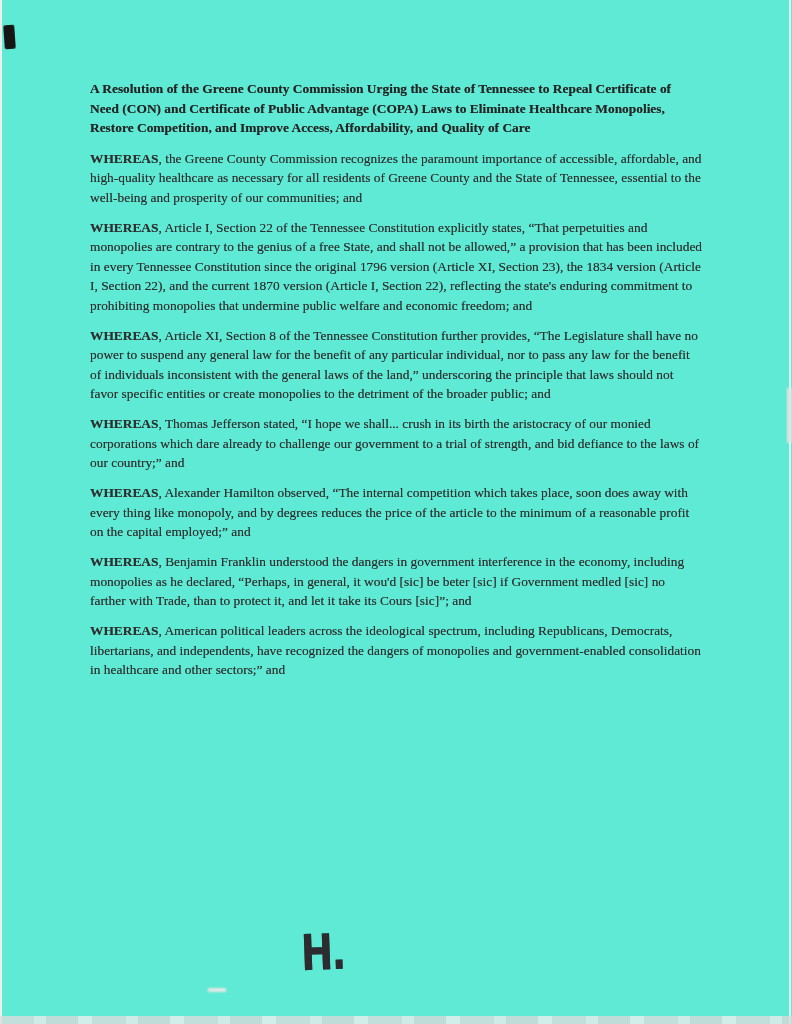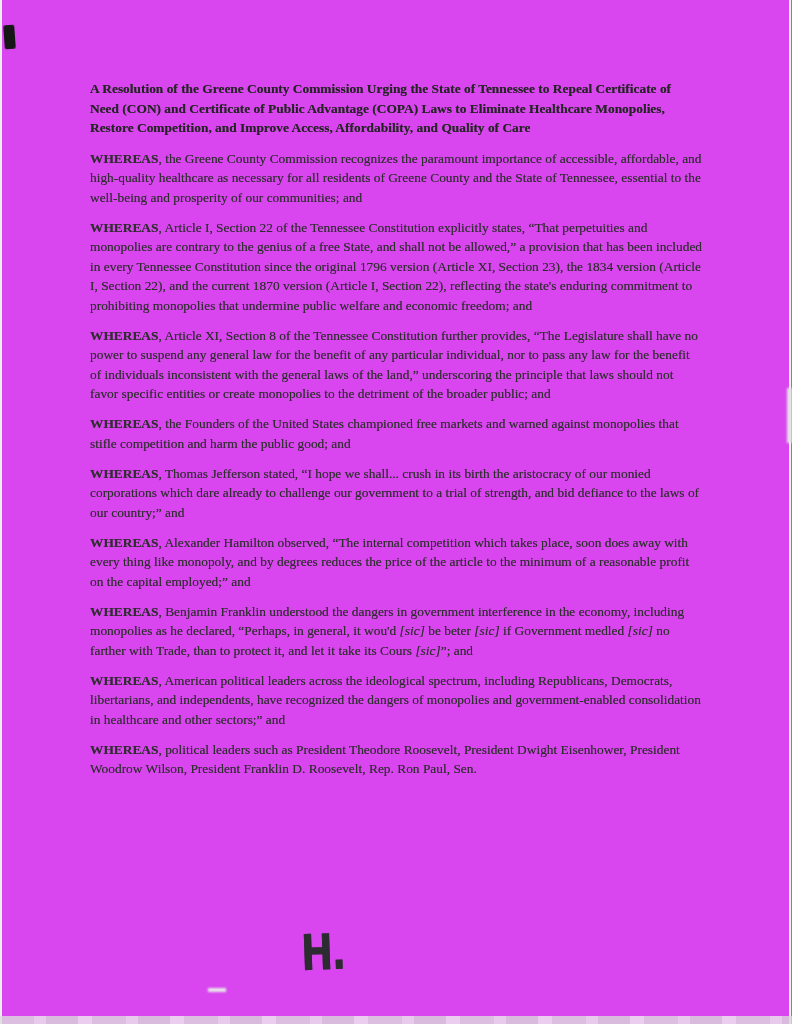--- a/index.html
+++ b/index.html
@@ -5,21 +5,21 @@
   html, body { margin: 0; padding: 0; }
   body {
     width: 792px; height: 1024px;
     background: #ffffff;
     font-family: "Liberation Serif", serif;
     position: relative;
     overflow: hidden;
   }
   .page {
     position: absolute; inset: 0;
-    background: #d946ef;
+    background: #5eead4;
     overflow: hidden;
     padding-left: 20px;
   }
   
   .corner-mark {
     position: absolute; left: 4px; top: 25px;
     width: 11px; height: 24px;
     background: #161616;
     border-radius: 2px;
     transform: rotate(-4deg);
@@ -60,21 +60,21 @@
     text-shadow: 0 0 0.5px rgba(45,45,45,0.55);
   }
   .title {
     font-size: 13.4px;
     font-weight: bold;
     color: #242424;
     margin: 0 0 11px 0;
   }
   p.para { margin: 0 0 10.5px 0; }
   .b { font-weight: bold; margin-top: 8px; }
-  .i { font-style: italic; }
+  .i { }
   
   .hand {
     position: absolute; left: 299px; top: 928px;
     font-family: "DejaVu Sans", sans-serif;
     font-size: 42px;
     font-weight: bold;
     color: #2b2b30;
     transform: rotate(-2deg) scaleY(1.18) scaleX(0.92);
     letter-spacing: -2px;
     text-shadow: 0 0 0.6px rgba(35,35,40,0.7);
@@ -91,24 +91,22 @@
   <div class="right-smudge"></div>
   <div class="mid-smudge"></div>
   <div class="bottom-band"></div>
 
   <div class="content">
     <h1 class="title">A Resolution of the Greene County Commission Urging the State of Tennessee to Repeal Certificate of Need (CON) and Certificate of Public Advantage (COPA) Laws to Eliminate Healthcare Monopolies, Restore Competition, and Improve Access, Affordability, and Quality of Care</h1>
     <div>
         <p class="para"><span class="b">WHEREAS</span><span class="">, the Greene County Commission recognizes the paramount importance of accessible, affordable, and high-quality healthcare as necessary for all residents of Greene County and the State of Tennessee, essential to the well-being and prosperity of our communities; and</span></p>
         <p class="para"><span class="b">WHEREAS</span><span class="">, Article I, Section 22 of the Tennessee Constitution explicitly states, “That perpetuities and monopolies are contrary to the genius of a free State, and shall not be allowed,” a provision that has been included in every Tennessee Constitution since the original 1796 version (Article XI, Section 23), the 1834 version (Article I, Section 22), and the current 1870 version (Article I, Section 22), reflecting the state's enduring commitment to prohibiting monopolies that undermine public welfare and economic freedom; and</span></p>
         <p class="para"><span class="b">WHEREAS</span><span class="">, Article XI, Section 8 of the Tennessee Constitution further provides, “The Legislature shall have no power to suspend any general law for the benefit of any particular individual, nor to pass any law for the benefit of individuals inconsistent with the general laws of the land,” underscoring the principle that laws should not favor specific entities or create monopolies to the detriment of the broader public; and</span></p>
-        <p class="para"><span class="b">WHEREAS</span><span class="">, the Founders of the United States championed free markets and warned against monopolies that stifle competition and harm the public good; and</span></p>
         <p class="para"><span class="b">WHEREAS</span><span class="">, Thomas Jefferson stated, “I hope we shall... crush in its birth the aristocracy of our monied corporations which dare already to challenge our government to a trial of strength, and bid defiance to the laws of our country;” and</span></p>
         <p class="para"><span class="b">WHEREAS</span><span class="">, Alexander Hamilton observed, “The internal competition which takes place, soon does away with every thing like monopoly, and by degrees reduces the price of the article to the minimum of a reasonable profit on the capital employed;” and</span></p>
         <p class="para"><span class="b">WHEREAS</span><span class="">, Benjamin Franklin understood the dangers in government interference in the economy, including monopolies as he declared, “Perhaps, in general, it wou'd </span><span class="i">[sic]</span><span class=""> be beter </span><span class="i">[sic]</span><span class=""> if Government medled </span><span class="i">[sic]</span><span class=""> no farther with Trade, than to protect it, and let it take its Cours </span><span class="i">[sic]</span><span class="">”; and</span></p>
         <p class="para"><span class="b">WHEREAS</span><span class="">, American political leaders across the ideological spectrum, including Republicans, Democrats, libertarians, and independents, have recognized the dangers of monopolies and government-enabled consolidation in healthcare and other sectors;” and</span></p>
-        <p class="para"><span class="b">WHEREAS</span><span class="">, political leaders such as President Theodore Roosevelt, President Dwight Eisenhower, President Woodrow Wilson, President Franklin D. Roosevelt, Rep. Ron Paul, Sen.</span></p>
       </div>
   </div>
 
   <div class="hand">H.</div>
 
 </div>
 
 </body></html>

